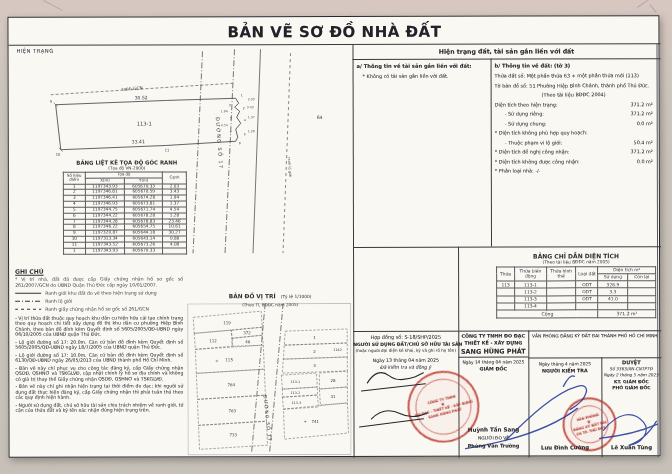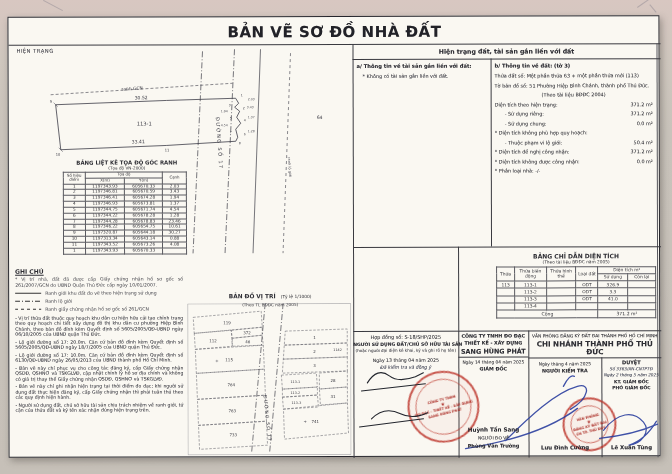--- a/index.html
+++ b/index.html
@@ -418,21 +418,20 @@
   <div class="t b" style="left:449px;top:317px;width:70px;text-align:center;font-size:4.8px">CÔNG TY TNHH ĐO ĐẠC</div>
   <div class="t b" style="left:449px;top:324px;width:70px;text-align:center;font-size:4.8px">THIẾT KẾ - XÂY DỰNG</div>
   <div class="t b" style="left:449px;top:331px;width:70px;text-align:center;font-size:6.4px">SANG HÙNG PHÁT</div>
   <div class="t" style="left:449px;top:343px;width:70px;text-align:center;font-size:4.3px">Ngày 14 tháng 04 năm 2025</div>
   <div class="t b" style="left:449px;top:350px;width:70px;text-align:center;font-size:4.8px">GIÁM ĐỐC</div>
   <div class="t b" style="left:449px;top:410px;width:70px;text-align:center;font-size:5.6px;z-index:7">Huỳnh Tấn Sang</div>
   <div class="t" style="left:449px;top:419px;width:70px;text-align:center;font-size:4.4px;z-index:7">NGƯỜI ĐO VẼ</div>
   <div class="t b" style="left:449px;top:426px;width:70px;text-align:center;font-size:5px;z-index:7">Phùng Văn Trường</div>
 
   <div class="t" style="left:519px;top:317px;width:133px;text-align:center;font-size:4.4px">VĂN PHÒNG ĐĂNG KÝ ĐẤT ĐAI THÀNH PHỐ HỒ CHÍ MINH</div>
-  <div class="t b" style="left:519px;top:324px;width:133px;text-align:center;font-size:7.2px;white-space:normal;line-height:1.1">CHI NHÁNH THÀNH PHỐ THỦ ĐỨC</div>
 
   <div class="t" style="left:519px;top:345px;width:73px;text-align:center;font-size:4.3px">Ngày      tháng 4 năm 2025</div>
   <div class="t b" style="left:519px;top:352px;width:73px;text-align:center;font-size:4.8px">NGƯỜI KIỂM TRA</div>
   <div class="t b" style="left:519px;top:428px;width:73px;text-align:center;font-size:5.4px;z-index:7">Lưu Đình Cường</div>
 
   <div class="t b" style="left:592px;top:343px;width:60px;text-align:center;font-size:5px">DUYỆT</div>
   <div class="t" style="left:592px;top:350px;width:60px;text-align:center;font-size:4.2px;font-style:italic;color:#3a3e52">Số 3363/XN-CNTPTĐ</div>
   <div class="t" style="left:592px;top:356px;width:60px;text-align:center;font-size:4.2px;font-style:italic;color:#3a3e52">Ngày 2 tháng 5 năm 2025</div>
   <div class="t b" style="left:592px;top:363px;width:60px;text-align:center;font-size:4.5px">KT. GIÁM ĐỐC</div>
   <div class="t b" style="left:592px;top:369px;width:60px;text-align:center;font-size:4.5px">PHÓ GIÁM ĐỐC</div>

